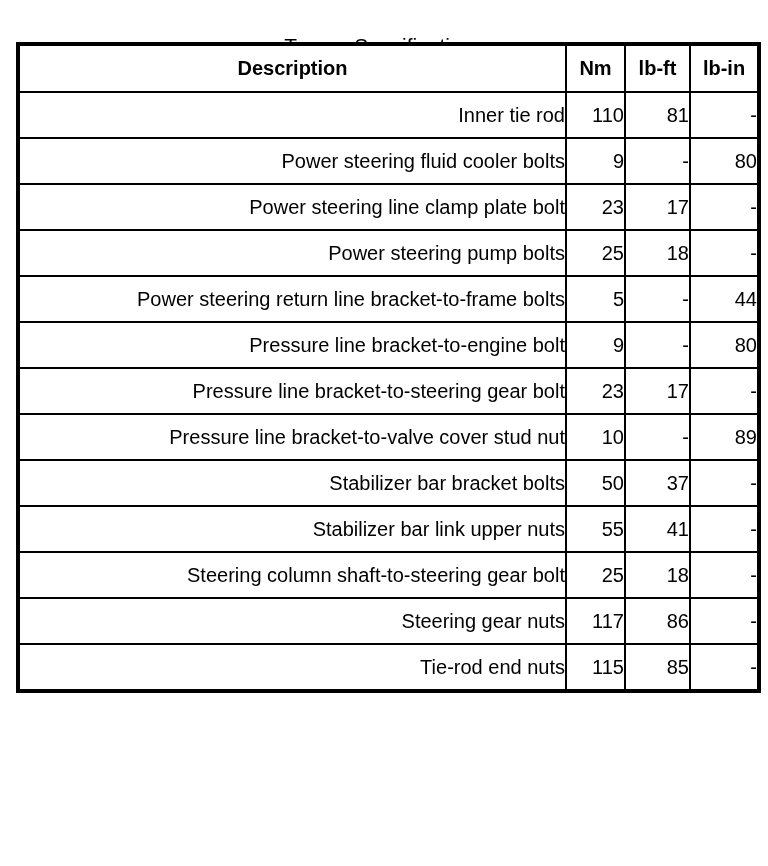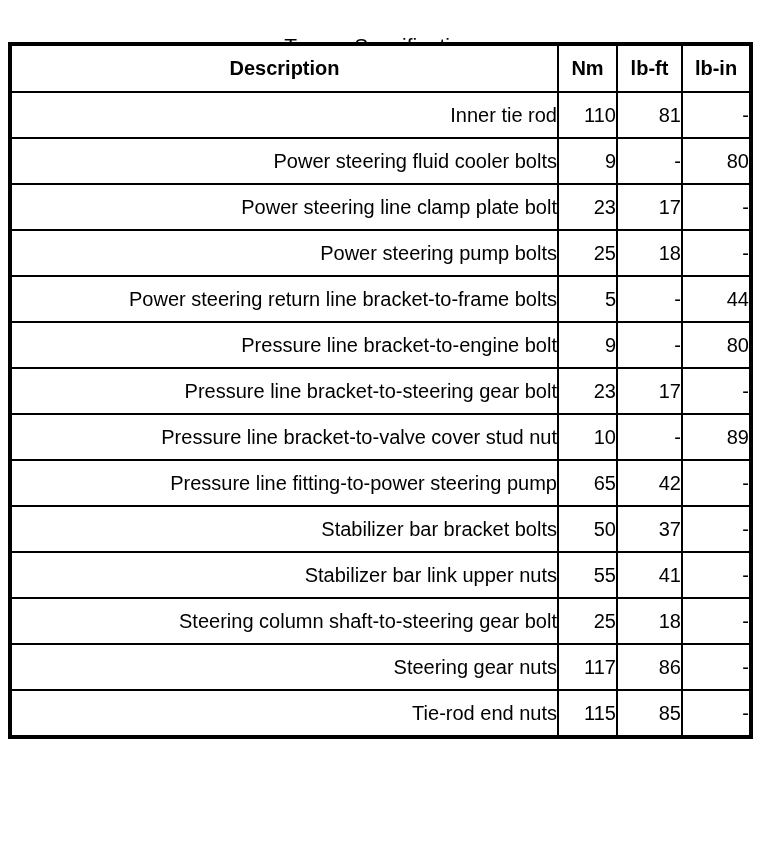--- a/index.html
+++ b/index.html
@@ -21,21 +21,21 @@
     left: 0;
     width: 100%;
     text-align: center;
     font-size: 21px;
     letter-spacing: 0px;
     margin-top: 31px;
   }
   table.torque-table {
     position: absolute;
     top: 42px;
-    left: 8px;
+    left: 16px;
     width: 745px;
     border-collapse: collapse;
     table-layout: fixed;
     border: 4px solid #000000;
     background: #ffffff;
   }
   table.torque-table th,
   table.torque-table td {
     border: 2px solid #000000;
     font-size: 20px;
@@ -130,26 +130,20 @@
         <td class="num-cell">17</td>
         <td class="num-cell">-</td>
       </tr>
       <tr>
         <td class="desc-cell">Pressure line bracket-to-valve cover stud nut</td>
         <td class="num-cell">10</td>
         <td class="num-cell">-</td>
         <td class="num-cell">89</td>
       </tr>
       <tr>
-        <td class="desc-cell">Pressure line fitting-to-power steering pump</td>
-        <td class="num-cell">65</td>
-        <td class="num-cell">42</td>
-        <td class="num-cell">-</td>
-      </tr>
-      <tr>
         <td class="desc-cell">Stabilizer bar bracket bolts</td>
         <td class="num-cell">50</td>
         <td class="num-cell">37</td>
         <td class="num-cell">-</td>
       </tr>
       <tr>
         <td class="desc-cell">Stabilizer bar link upper nuts</td>
         <td class="num-cell">55</td>
         <td class="num-cell">41</td>
         <td class="num-cell">-</td>

